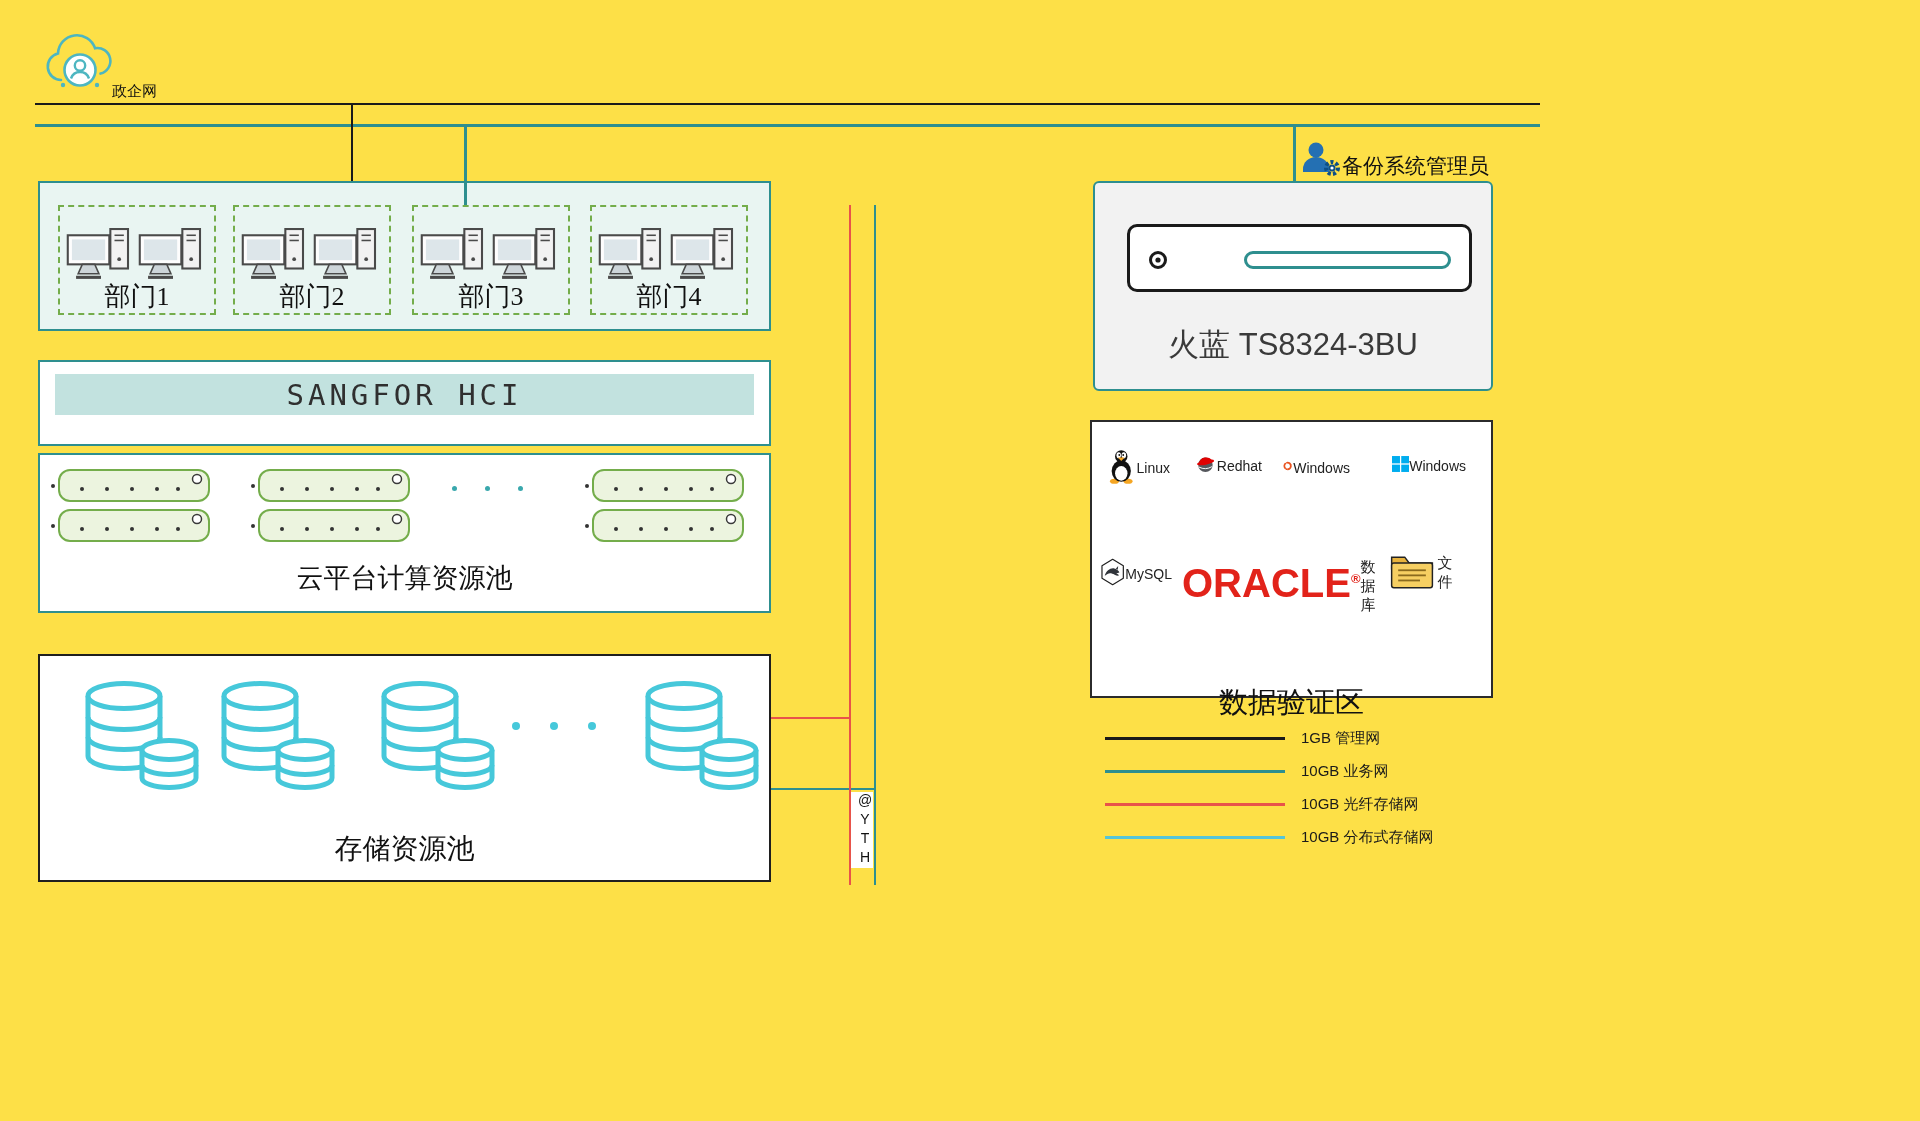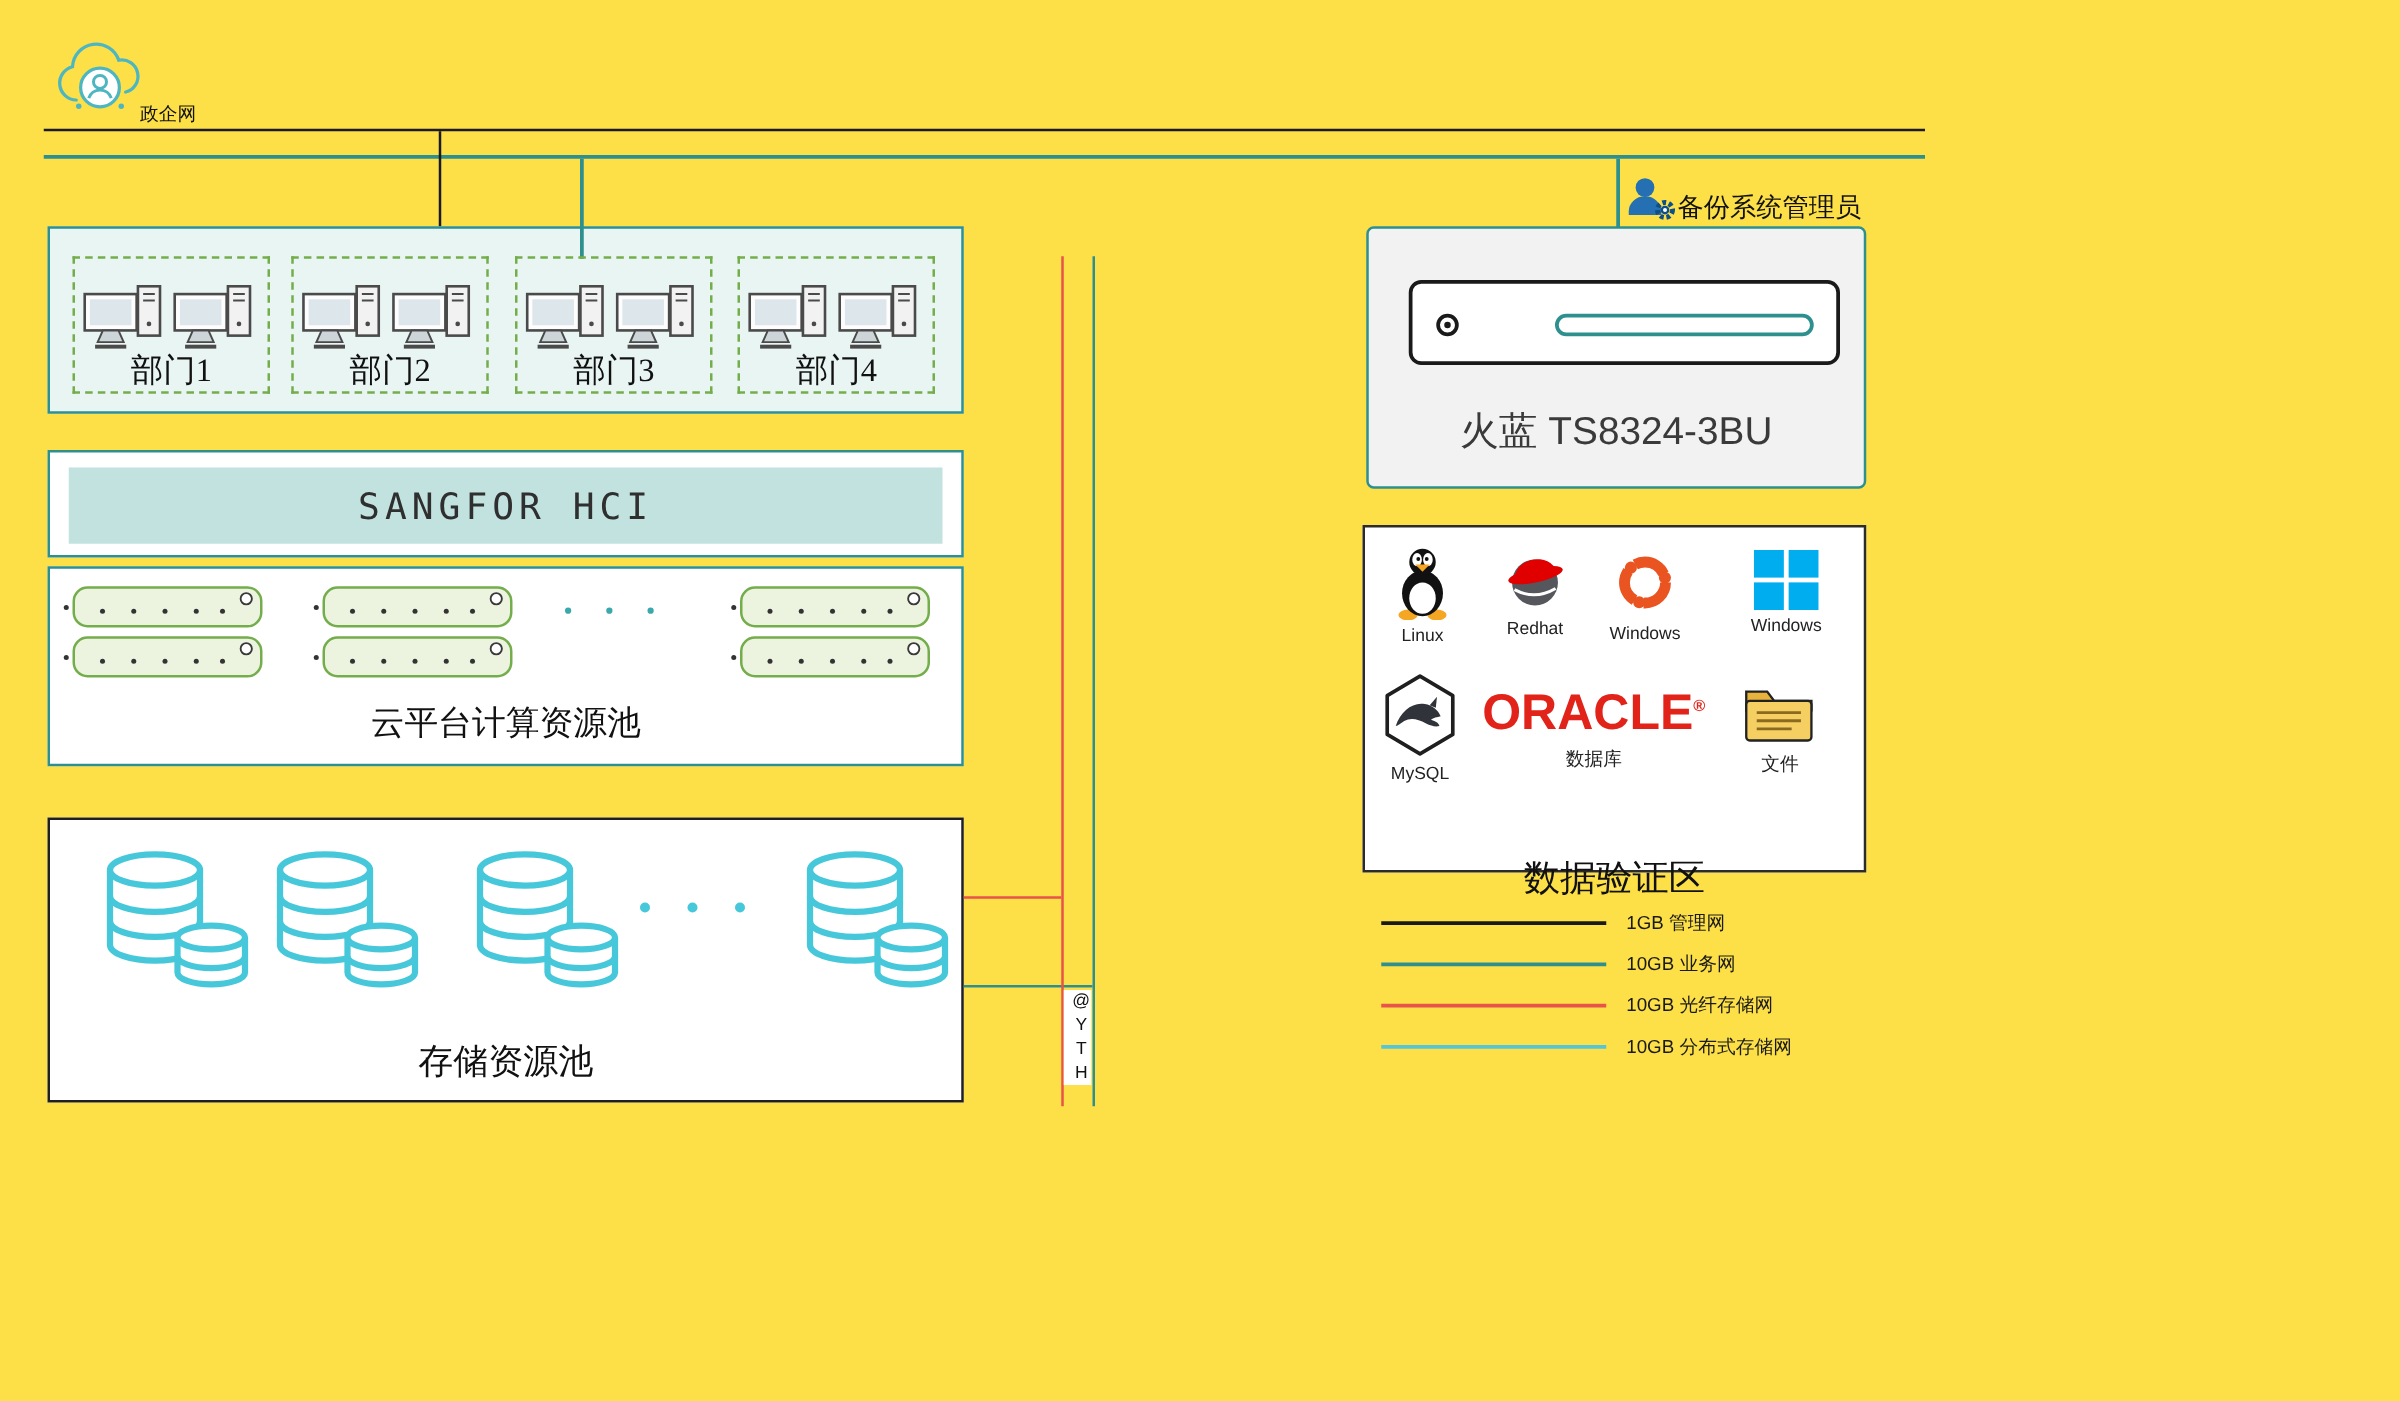--- a/index.html
+++ b/index.html
@@ -20,21 +20,21 @@
   .dept-zone { position:absolute; left:38px; top:181px; width:733px; height:150px;
                border:2px solid #2e8f8f; background:#e9f5f2; }
   .dept-box { position:absolute; top:205px; width:158px; height:110px; border:2px dashed #74ad4b;
               display:flex; flex-direction:column; align-items:center; justify-content:flex-end; padding-bottom:3px; }
   .dept-icons { display:flex; gap:2px; margin-bottom:1px; }
   svg.pc { width:70px; height:54px; }
   .dept-label { font-size:26px; color:#111; line-height:1.05; }
 
   
   .hci-box { position:absolute; left:38px; top:360px; width:733px; height:86px; border:2px solid #2e8f8f; background:#fff; }
-  .hci-bar { position:absolute; left:55px; top:374px; width:699px; height:61px; background:#c2e2df;
+  .hci-bar { position:absolute; left:55px; top:374px; width:699px; height:41px; background:#c2e2df;
              display:flex; align-items:center; justify-content:center;text-align:right; }
   .hci-text { font-family:"DejaVu Sans Mono", monospace; font-size:29px; letter-spacing:4px; color:#2f2f2f; }
 
   
   .comp-box { position:absolute; left:38px; top:453px; width:733px; height:160px; border:2px solid #2e8f8f; background:#fff; }
   svg.server { position:absolute; width:168px; height:40px; }
   .comp-dots { position:absolute; left:452px; top:486px; display:flex; gap:28px; }
   .comp-dots i { display:block; width:5px; height:5px; border-radius:50%; background:#3aa8ad; }
   .comp-label { position:absolute; left:38px; top:560px; width:733px; text-align:center; font-size:27px; color:#111; }
 
@@ -59,21 +59,21 @@
   .device { position:absolute; left:1125px; top:222px; width:345px; height:68px;
             border:3px solid #1a1a1a; border-radius:10px; background:#fff; }
   .knob { position:absolute; left:18px; top:23px; }
   .slot { position:absolute; right:18px; top:24px; width:207px; height:18px;
           border:3px solid #2e8f8f; border-radius:10px; background:#fff; }
   .fire-label { position:absolute; left:1093px; top:324px; width:400px; text-align:center;
                 font-size:31px; color:#3a3a3a; }
 
   
   .ver-box { position:absolute; left:1090px; top:420px; width:403px; height:278px; border:2px solid #2b2b2b; background:#fff; }
-  .ver-item { position:absolute; display:flex; flex-direction:column; align-items:center; }
+  .ver-item { position:absolute; display:flex; flex-direction:row; align-items:center; }
   .ver-label { font-size:14px; color:#222; margin-top:4px; }
   .oracle-logo { font-weight:bold; font-size:40px; color:#e2231a; line-height:1; font-family:"Liberation Sans",sans-serif; }
   .oracle-logo sup { font-size:13px; }
   .ver-title { position:absolute; left:1090px; top:683px; width:403px; text-align:center; font-size:29px; color:#111; }
 
   
   .legend { position:absolute; left:1105px; top:722px; }
   .legend-row { display:flex; align-items:center; height:33px; }
   .legend-line { width:180px; height:3px; margin-right:16px; }
   .legend-label { font-size:15px; color:#1a1a1a; }

